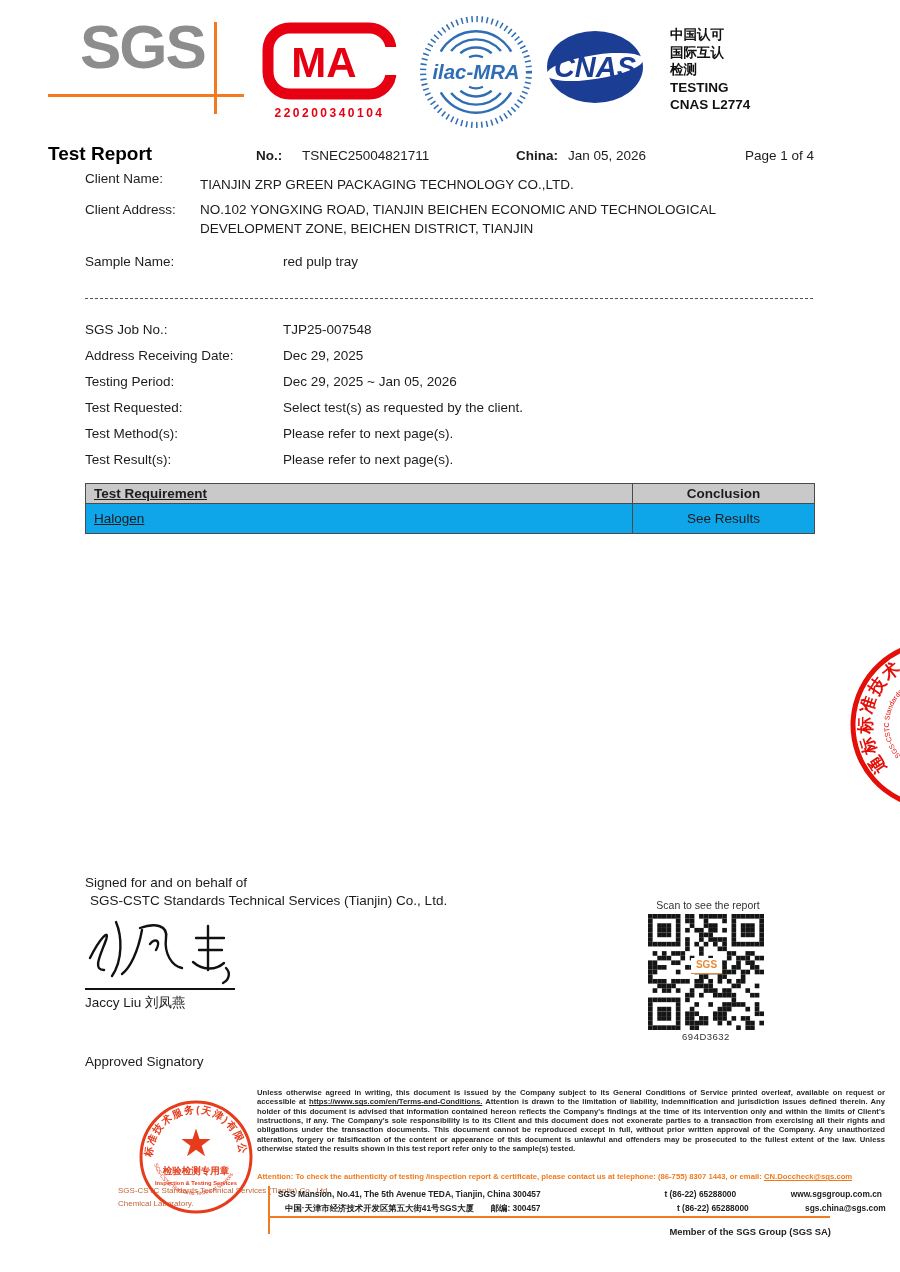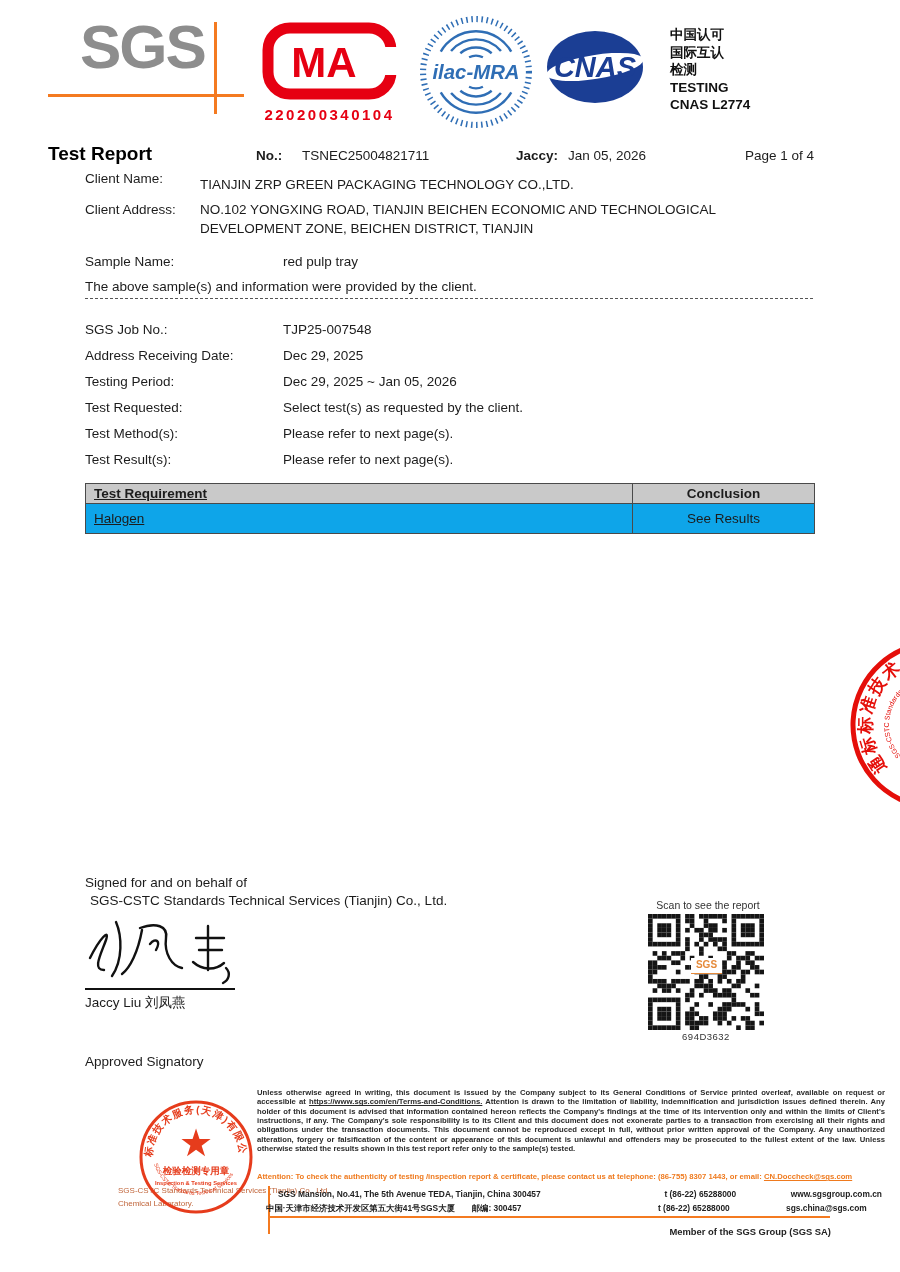--- a/index.html
+++ b/index.html
@@ -3,21 +3,21 @@
 <meta charset="utf-8">
 <style>
   html,body{margin:0;padding:0;background:#fff;}
   .page{position:relative;width:900px;height:1272px;background:#fff;overflow:hidden;
         font-family:"Liberation Sans","DejaVu Sans",sans-serif;color:#1c1c1c;}
   .abs{position:absolute;}
 
   
   .sgs-text{font-size:62px;font-weight:bold;color:#8d8d8d;letter-spacing:-2px;line-height:1;}
   .oline{background:#f47a20;}
-  .cma-num{color:#e60012;font-weight:bold;font-size:15px;letter-spacing:2.5px;text-align:center;margin-top:2px;}
+  .cma-num{color:#e60012;font-weight:bold;font-size:12px;letter-spacing:2.5px;text-align:center;margin-top:2px;}
   .accred{font-size:13.5px;font-weight:bold;line-height:17.5px;color:#111;}
 
   
   .title{font-size:19px;font-weight:bold;color:#000;}
   .lab-b{font-size:13.5px;font-weight:bold;}
   .val{font-size:13.5px;text-align:center;}
 
   
   .body-text{font-size:13.5px;line-height:19px;}
   .dashed{height:1px;background:repeating-linear-gradient(90deg,#555 0 3px,transparent 3px 5px);}
@@ -103,31 +103,30 @@
     <div>中国认可</div>
     <div>国际互认</div>
     <div>检测</div>
     <div>TESTING</div>
     <div>CNAS L2774</div>
   </div>
 
   <div class="abs title" style="left:48px;top:143px;">Test Report</div>
   <div class="abs lab-b" style="left:256px;top:148px;">No.:</div>
   <div class="abs val" style="left:302px;top:148px;">TSNEC25004821711</div>
-  <div class="abs lab-b" style="left:516px;top:148px;">Jaccy:</div>
+  <div class="abs lab-b" style="left:516px;top:148px;">China:</div>
   <div class="abs val" style="left:568px;top:148px;">Jan 05, 2026</div>
   <div class="abs val" style="left:745px;top:148px;">Page 1 of 4</div>
 
   <div class="abs body-text" style="left:85px;top:169px;">Client Name:</div>
   <div class="abs body-text" style="left:200px;top:175px;">TIANJIN ZRP GREEN PACKAGING TECHNOLOGY CO.,LTD.</div>
   <div class="abs body-text" style="left:85px;top:200px;">Client Address:</div>
   <div class="abs body-text" style="left:200px;top:200px;width:578px;">NO.102 YONGXING ROAD, TIANJIN BEICHEN ECONOMIC AND TECHNOLOGICAL DEVELOPMENT ZONE, BEICHEN DISTRICT, TIANJIN</div>
   <div class="abs body-text" style="left:85px;top:252px;">Sample Name:</div>
   <div class="abs body-text" style="left:283px;top:252px;">red pulp tray</div>
-  <div class="abs body-text" style="left:85px;top:277px;">The above sample(s) and information were provided by the client.</div>
   <div class="abs dashed" style="left:85px;top:298px;width:730px;"></div>
 
   <div class="abs" style="left:85px;top:322px;width:730px;">
     <div class="drow"><span class="dlab">SGS Job No.:</span><span>TJP25-007548</span></div>
     <div class="drow"><span class="dlab">Address Receiving Date:</span><span>Dec 29, 2025</span></div>
     <div class="drow"><span class="dlab">Testing Period:</span><span>Dec 29, 2025 ~ Jan 05, 2026</span></div>
     <div class="drow"><span class="dlab">Test Requested:</span><span>Select test(s) as requested by the client.</span></div>
     <div class="drow"><span class="dlab">Test Method(s):</span><span>Please refer to next page(s).</span></div>
     <div class="drow"><span class="dlab">Test Result(s):</span><span>Please refer to next page(s).</span></div>
   </div>
@@ -526,21 +525,21 @@
       </text>
     </svg>
   </div>
 
   <div class="abs oline" style="left:268px;top:1186px;width:2px;height:48px;"></div>
   <div class="abs addr-row" style="left:278px;top:1187px;width:604px;justify-content:space-between;">
     <span class="addr-a">SGS Mansion, No.41, The 5th Avenue TEDA, Tianjin, China 300457</span>
     <span class="addr-p">t (86-22) 65288000</span>
     <span class="addr-w">www.sgsgroup.com.cn</span>
   </div>
-  <div class="abs addr-row" style="left:266px;top:1201px;width:604px;">
+  <div class="abs addr-row" style="left:285px;top:1201px;width:604px;">
     <span class="addr-a">中国·天津市经济技术开发区第五大街41号SGS大厦　　邮编: 300457</span>
     <span class="addr-p">t (86-22) 65288000</span>
     <span class="addr-w">sgs.china@sgs.com</span>
   </div>
   <div class="abs oline" style="left:270px;top:1216px;width:560px;height:2px;"></div>
   <div class="abs member" style="left:275px;top:1226px;width:556px;">Member of the SGS Group (SGS SA)</div>
 
 </div>
 
 </body></html>

